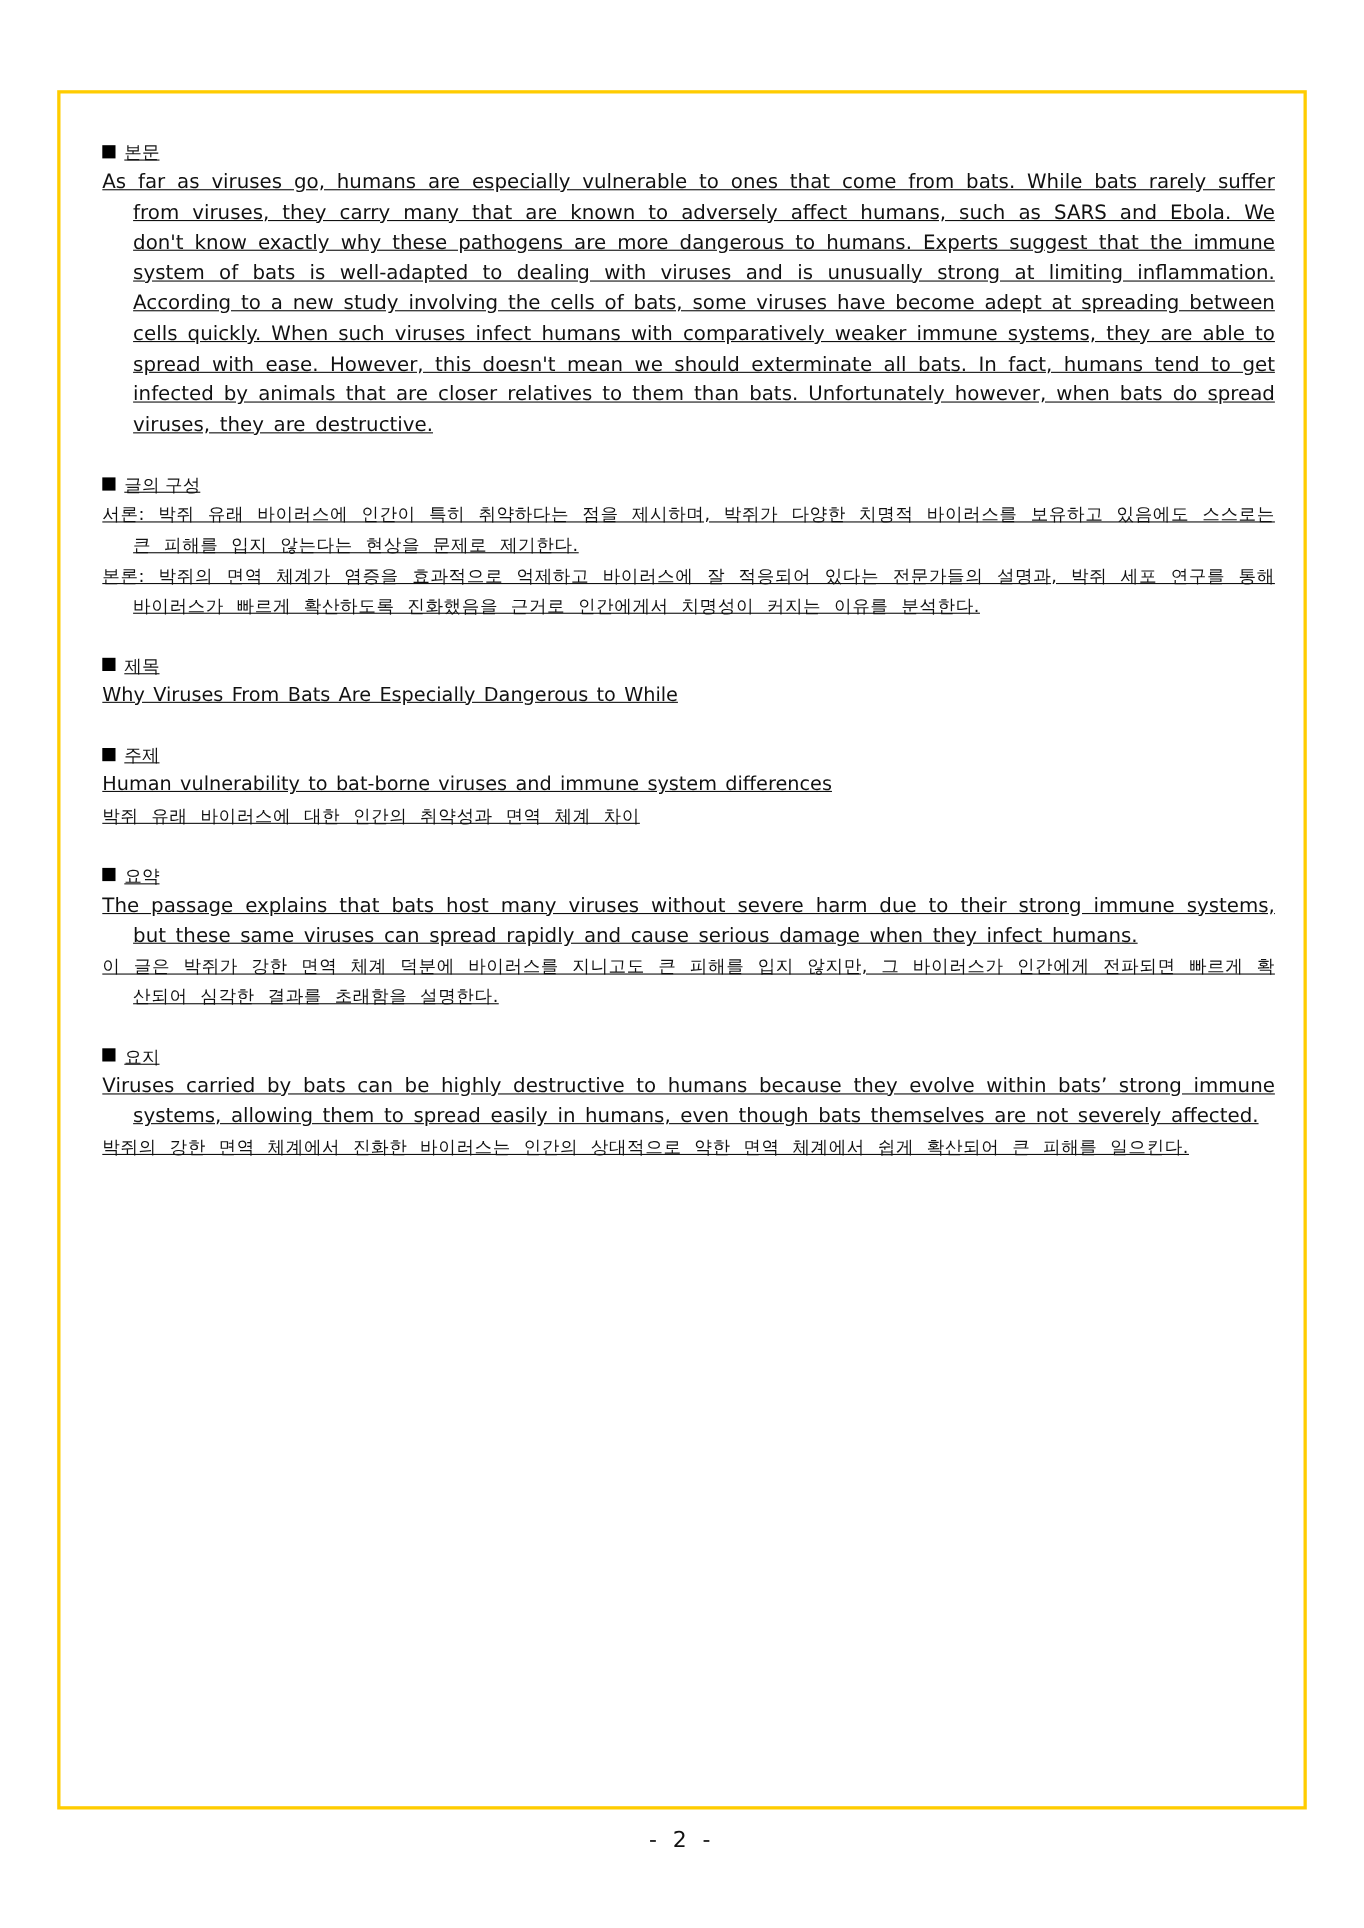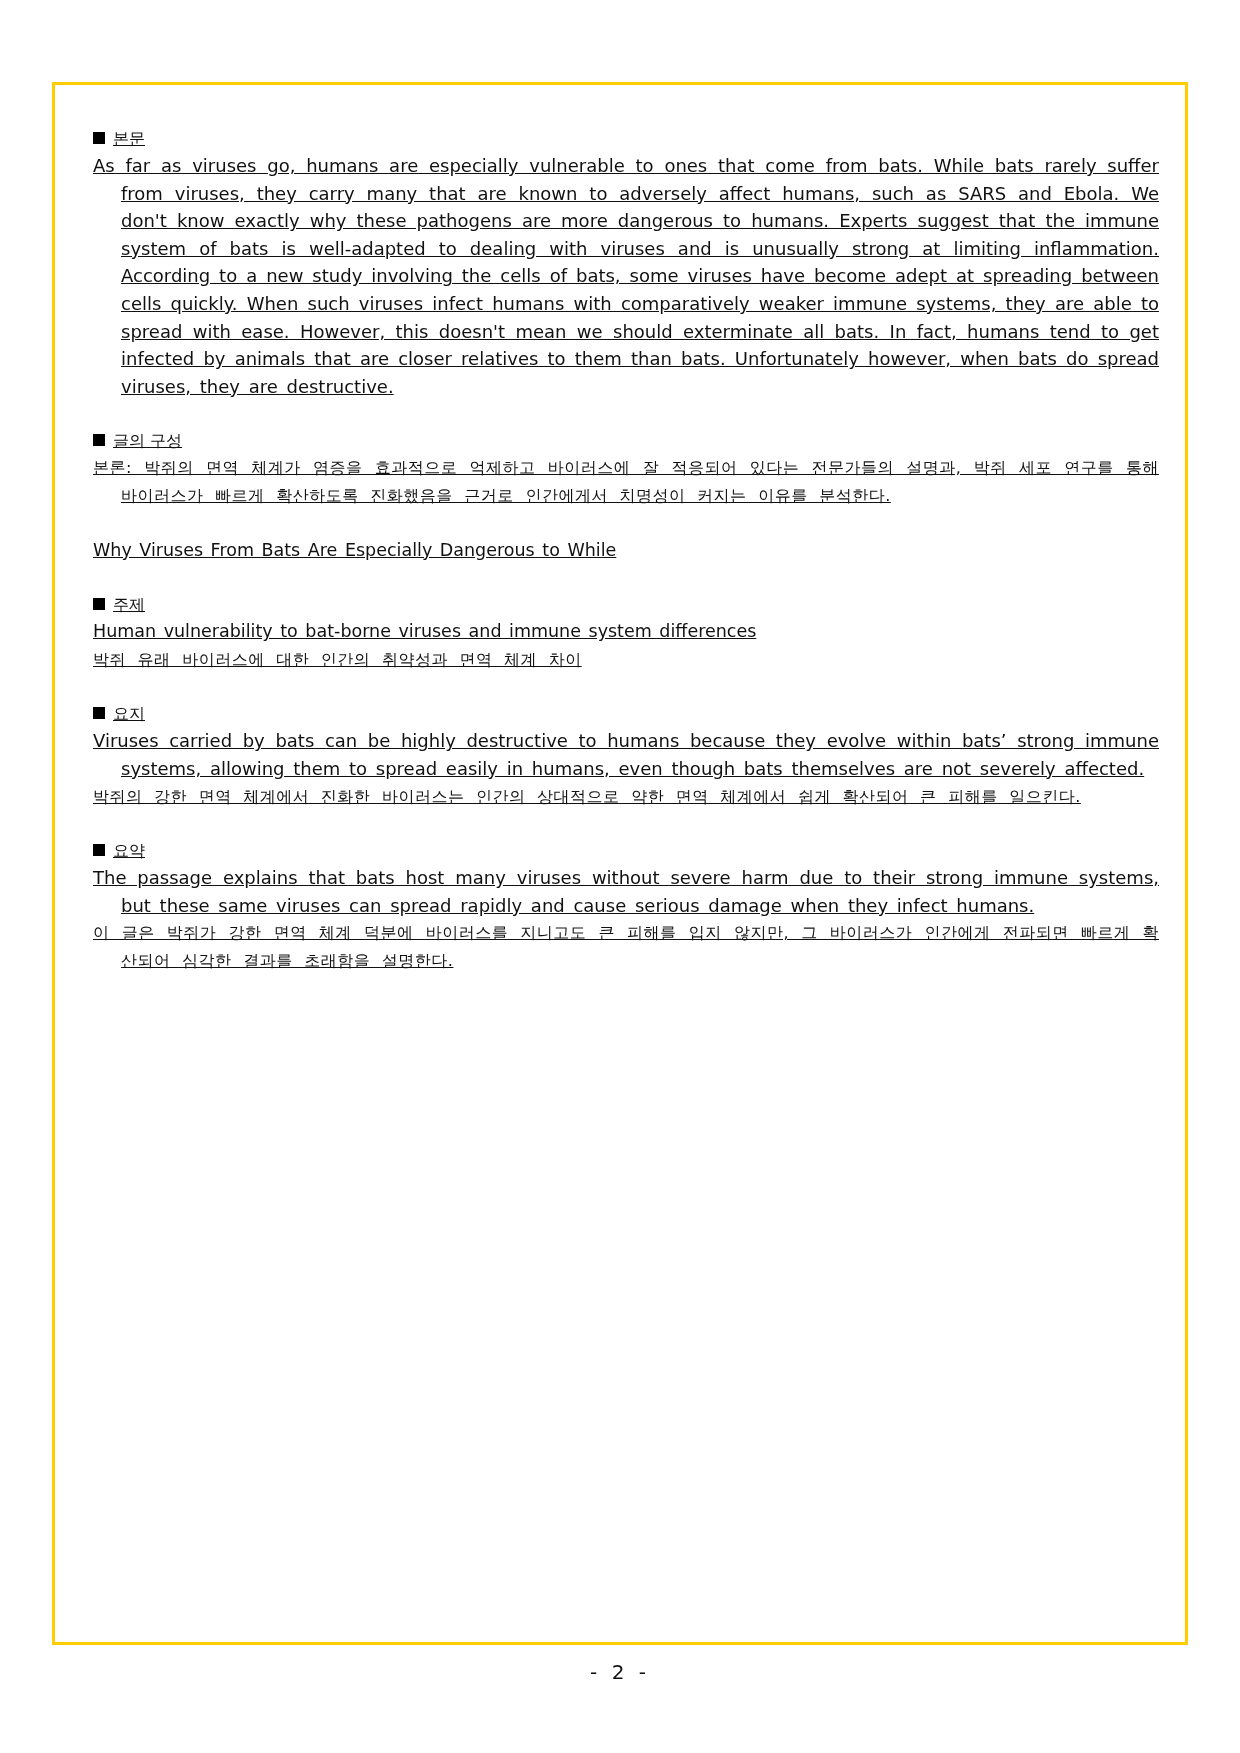--- a/index.html
+++ b/index.html
@@ -100,49 +100,54 @@
       <span>본문</span>
     </div>
     <div class="para">As far as viruses go, humans are especially vulnerable to ones that come from bats. While bats rarely suffer from viruses, they carry many that are known to adversely affect humans, such as SARS and Ebola. We don't know exactly why these pathogens are more dangerous to humans. Experts suggest that the immune system of bats is well-adapted to dealing with viruses and is unusually strong at limiting inflammation. According to a new study involving the cells of bats, some viruses have become adept at spreading between cells quickly. When such viruses infect humans with comparatively weaker immune systems, they are able to spread with ease. However, this doesn't mean we should exterminate all bats. In fact, humans tend to get infected by animals that are closer relatives to them than bats. Unfortunately however, when bats do spread viruses, they are destructive.</div>
   </div>
 
   <div class="section">
     <div class="section-head">
       <span class="square"></span>
       <span>글의 구성</span>
     </div>
+    <div class="para-ko">서론: 박쥐 유래 바이러스에 인간이 특히 취약하다는 점을 제시하며, 박쥐가 다양한 치명적 바이러스를 보유하고 있음에도 스스로는 큰 피해를 입지 않는다는 현상을 문제로 제기한다.</div>
     <div class="para-ko">본론: 박쥐의 면역 체계가 염증을 효과적으로 억제하고 바이러스에 잘 적응되어 있다는 전문가들의 설명과, 박쥐 세포 연구를 통해 바이러스가 빠르게 확산하도록 진화했음을 근거로 인간에게서 치명성이 커지는 이유를 분석한다.</div>
   </div>
 
   <div class="section">
+    <div class="section-head">
+      <span class="square"></span>
+      <span>제목</span>
+    </div>
     <div class="line">Why Viruses From Bats Are Especially Dangerous to While</div>
   </div>
 
   <div class="section">
     <div class="section-head">
       <span class="square"></span>
       <span>주제</span>
     </div>
     <div class="line">Human vulnerability to bat-borne viruses and immune system differences</div>
     <div class="line-ko">박쥐 유래 바이러스에 대한 인간의 취약성과 면역 체계 차이</div>
   </div>
 
   <div class="section">
     <div class="section-head">
       <span class="square"></span>
-      <span>요지</span>
+      <span>요약</span>
     </div>
-    <div class="para">Viruses carried by bats can be highly destructive to humans because they evolve within bats’ strong immune systems, allowing them to spread easily in humans, even though bats themselves are not severely affected.</div>
-    <div class="para-ko">박쥐의 강한 면역 체계에서 진화한 바이러스는 인간의 상대적으로 약한 면역 체계에서 쉽게 확산되어 큰 피해를 일으킨다.</div>
+    <div class="para">The passage explains that bats host many viruses without severe harm due to their strong immune systems, but these same viruses can spread rapidly and cause serious damage when they infect humans.</div>
+    <div class="para-ko">이 글은 박쥐가 강한 면역 체계 덕분에 바이러스를 지니고도 큰 피해를 입지 않지만, 그 바이러스가 인간에게 전파되면 빠르게 확산되어 심각한 결과를 초래함을 설명한다.</div>
   </div>
 
   <div class="section">
     <div class="section-head">
       <span class="square"></span>
-      <span>요약</span>
+      <span>요지</span>
     </div>
-    <div class="para">The passage explains that bats host many viruses without severe harm due to their strong immune systems, but these same viruses can spread rapidly and cause serious damage when they infect humans.</div>
-    <div class="para-ko">이 글은 박쥐가 강한 면역 체계 덕분에 바이러스를 지니고도 큰 피해를 입지 않지만, 그 바이러스가 인간에게 전파되면 빠르게 확산되어 심각한 결과를 초래함을 설명한다.</div>
+    <div class="para">Viruses carried by bats can be highly destructive to humans because they evolve within bats’ strong immune systems, allowing them to spread easily in humans, even though bats themselves are not severely affected.</div>
+    <div class="para-ko">박쥐의 강한 면역 체계에서 진화한 바이러스는 인간의 상대적으로 약한 면역 체계에서 쉽게 확산되어 큰 피해를 일으킨다.</div>
   </div>
 
 </div>
 
 <div class="page-number">- 2 -</div>
 
 </body></html>

